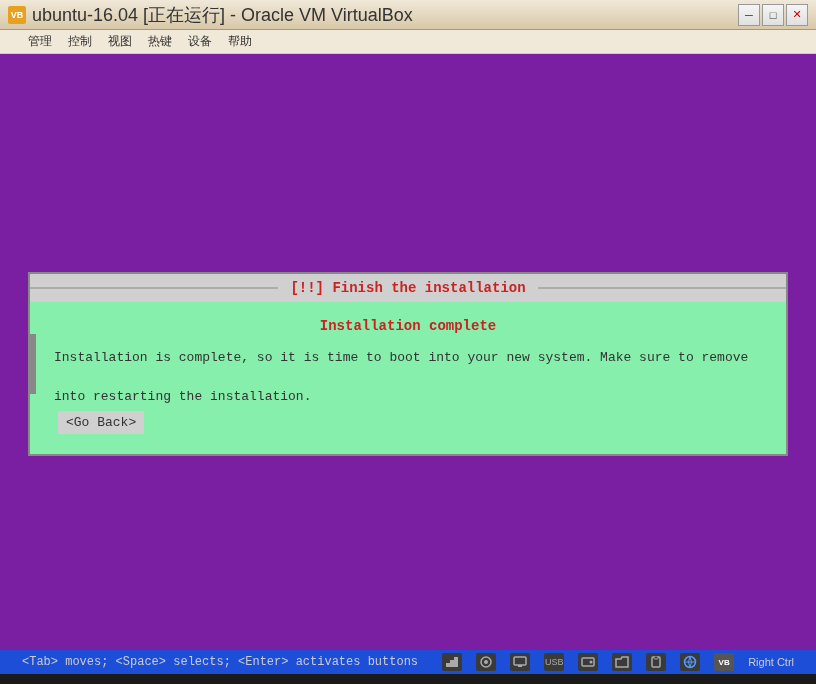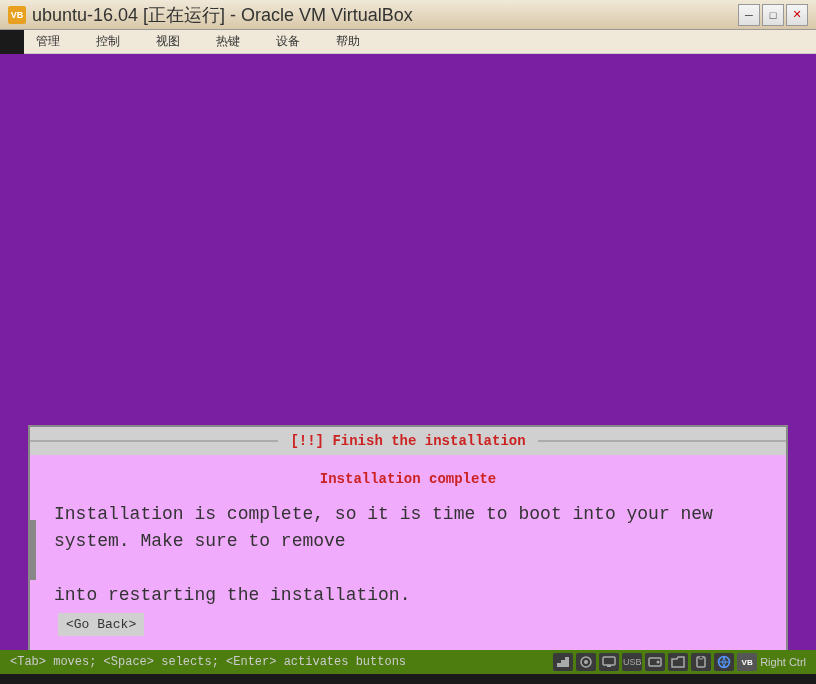--- a/index.html
+++ b/index.html
@@ -59,42 +59,41 @@
       color: #333;
     }
     .title-btn.close { color: #cc0000; }
 
     
     .menu-bar {
       display: flex;
       align-items: center;
       background: #f0e8d8;
       height: 24px;
-      padding: 0 4px;
+      padding: 0 20px;
       border-bottom: 1px solid #ccc;
-      gap: 20px;
-      margin-left: 24px;
+      gap: 0;
     }
     .menu-item {
       font-size: 12px;
       color: #333;
       padding: 2px 8px;
       cursor: pointer;
     }
 
     
     .vm-screen {
       width: 816px;
       height: 620px;
       background: #7b1fa2;
       position: relative;
       display: flex;
       flex-direction: column;
       align-items: center;
-      justify-content: flex-end;
+      justify-content: center;
     }
 
     
     .dialog {
       width: 760px;
       background: #d0d0d0;
       border: 2px solid #888;
       position: relative;
     }
     .dialog-title-bar {
@@ -118,34 +117,34 @@
       position: relative;
       z-index: 1;
       background: #d0d0d0;
       padding: 0 12px;
       font-family: 'Courier New', monospace;
       font-size: 14px;
       color: #cc2222;
       font-weight: bold;
     }
     .dialog-content {
-      padding: 16px 24px 36px 24px;
-      background: #f0abfc;
+      padding: 16px 24px 20px 24px;
+      background: #86efac;
     }
     .dialog-subtitle {
       text-align: center;
       font-family: 'Courier New', monospace;
       font-size: 14px;
       color: #cc2222;
       font-weight: bold;
       margin-bottom: 14px;
     }
     .dialog-body-text {
       font-family: 'Courier New', monospace;
-      font-size: 18px;
+      font-size: 13px;
       color: #333;
       line-height: 1.5;
       margin-bottom: 4px;
     }
     .dialog-buttons {
       display: flex;
       justify-content: space-between;
       align-items: center;
       padding: 0 4px;
       gap: 39px;
@@ -223,23 +222,23 @@
         <span>Installation is complete, so it is time to boot into your new system. Make sure to remove</span><br>
         <br>
         <span>into restarting the installation.</span>
       </div>
       <div class="dialog-buttons">
         <button class="btn-go-back">&lt;Go Back&gt;</button>
       </div>
     </div>
   </div>
 
-  <div style="position:absolute; bottom:0; left:0; right:0; height:24px; background:#4d7c0f; display:flex; align-items:center; justify-content:space-between; padding:0 10px;">
+  <div style="position:absolute; bottom:0; left:0; right:0; height:24px; background:#1d4ed8; display:flex; align-items:center; justify-content:space-between; padding:0 22px;">
     <span style="font-family:'Courier New',monospace; font-size:12px; color:#ccc;">&lt;Tab&gt; moves; &lt;Space&gt; selects; &lt;Enter&gt; activates buttons</span>
-    <div style="display:flex; align-items:center; gap:3px;">
+    <div style="display:flex; align-items:center; gap:14px;">
 
       <div style="width:20px;height:18px;background:#3a3a3a;border-radius:2px;display:flex;align-items:center;justify-content:center;">
         <svg width="14" height="12" viewBox="0 0 14 12">
             <rect x="1" y="7" width="4" height="4" fill="#aaa"></rect>
             <rect x="5" y="4" width="4" height="7" fill="#aaa"></rect>
             <rect x="9" y="1" width="4" height="10" fill="#aaa"></rect>
           </svg>
       </div>
       <div style="width:20px;height:18px;background:#3a3a3a;border-radius:2px;display:flex;align-items:center;justify-content:center;">
         <svg width="12" height="12" viewBox="0 0 12 12">

